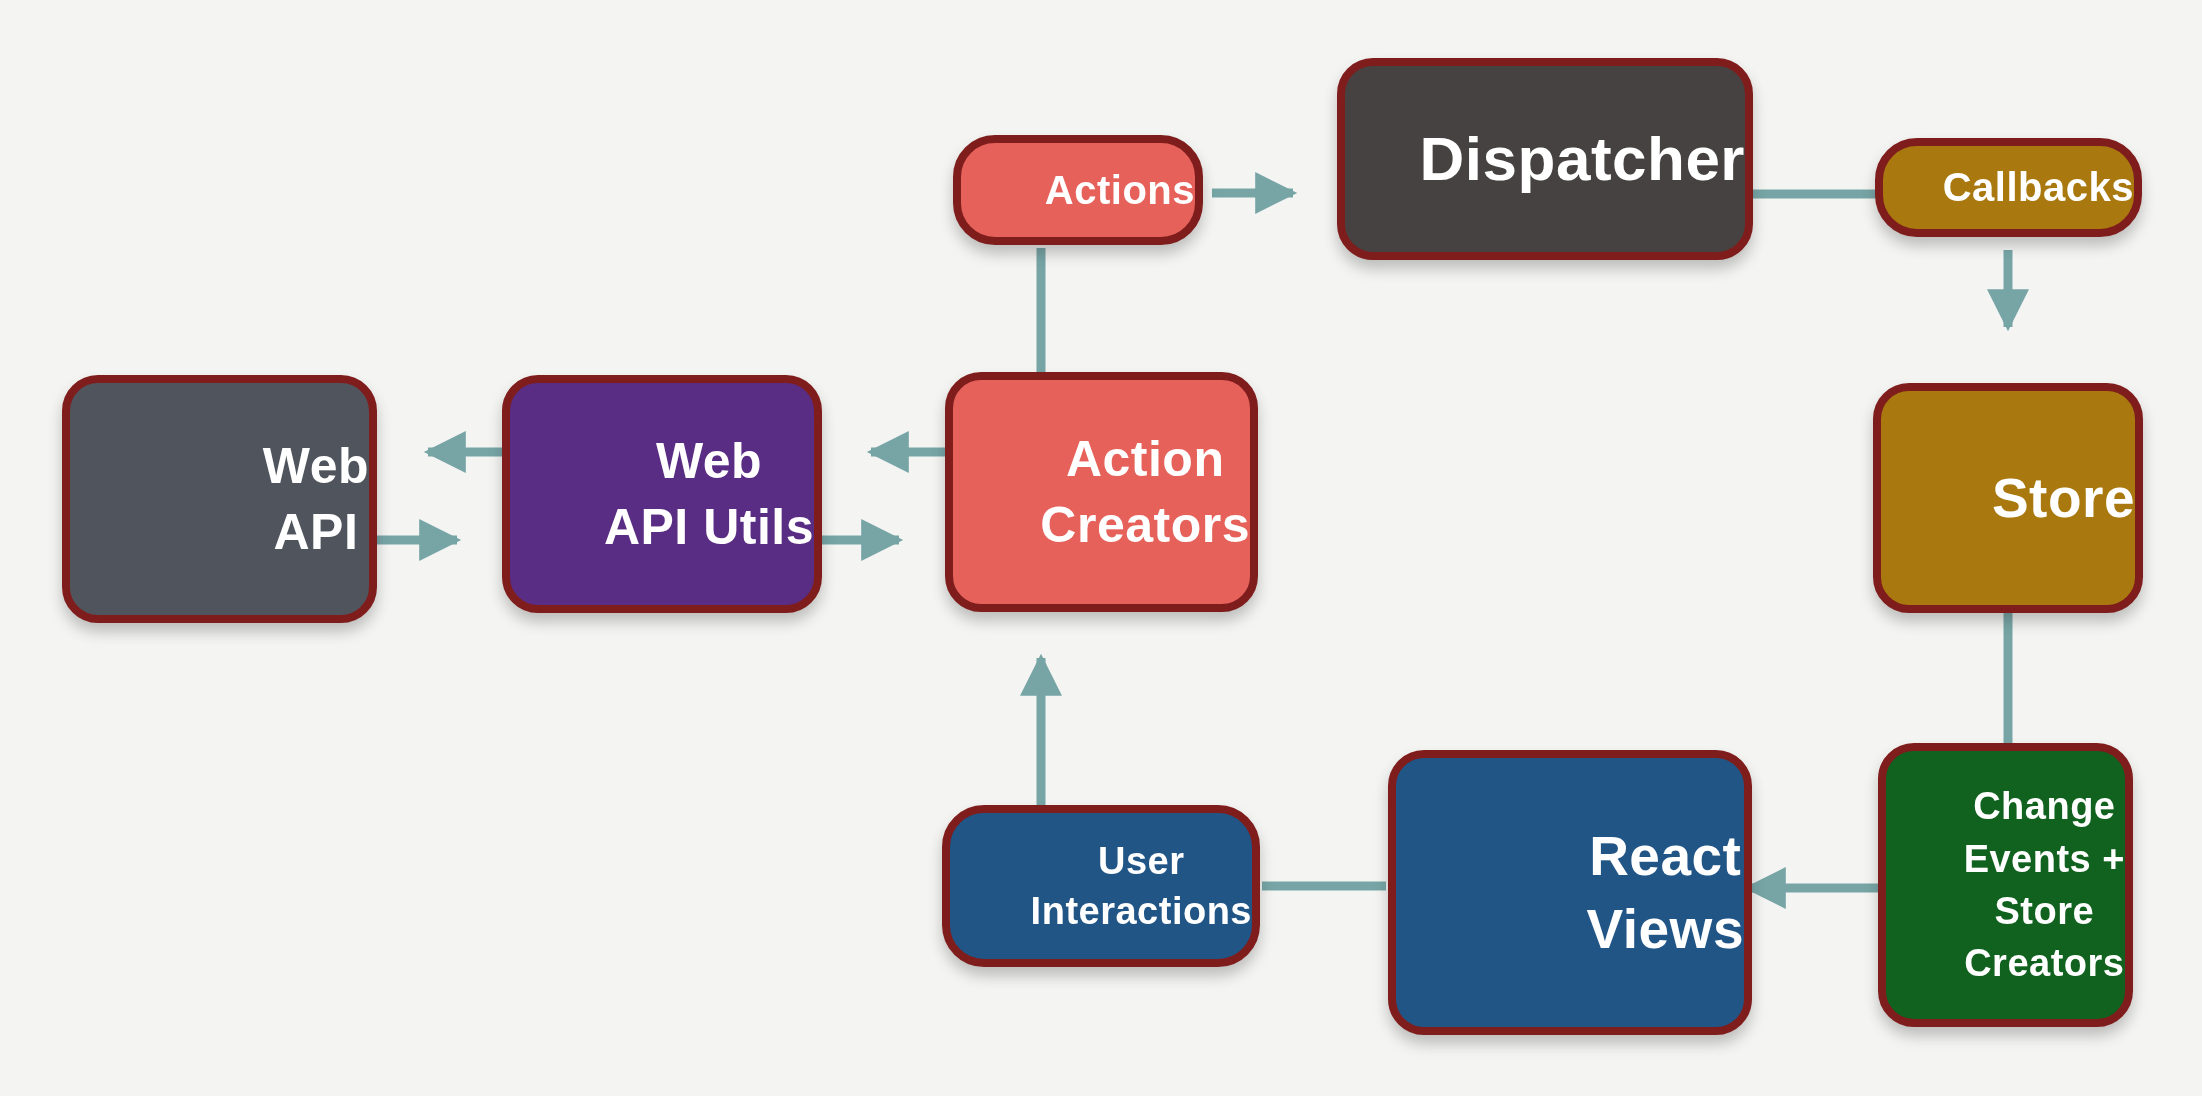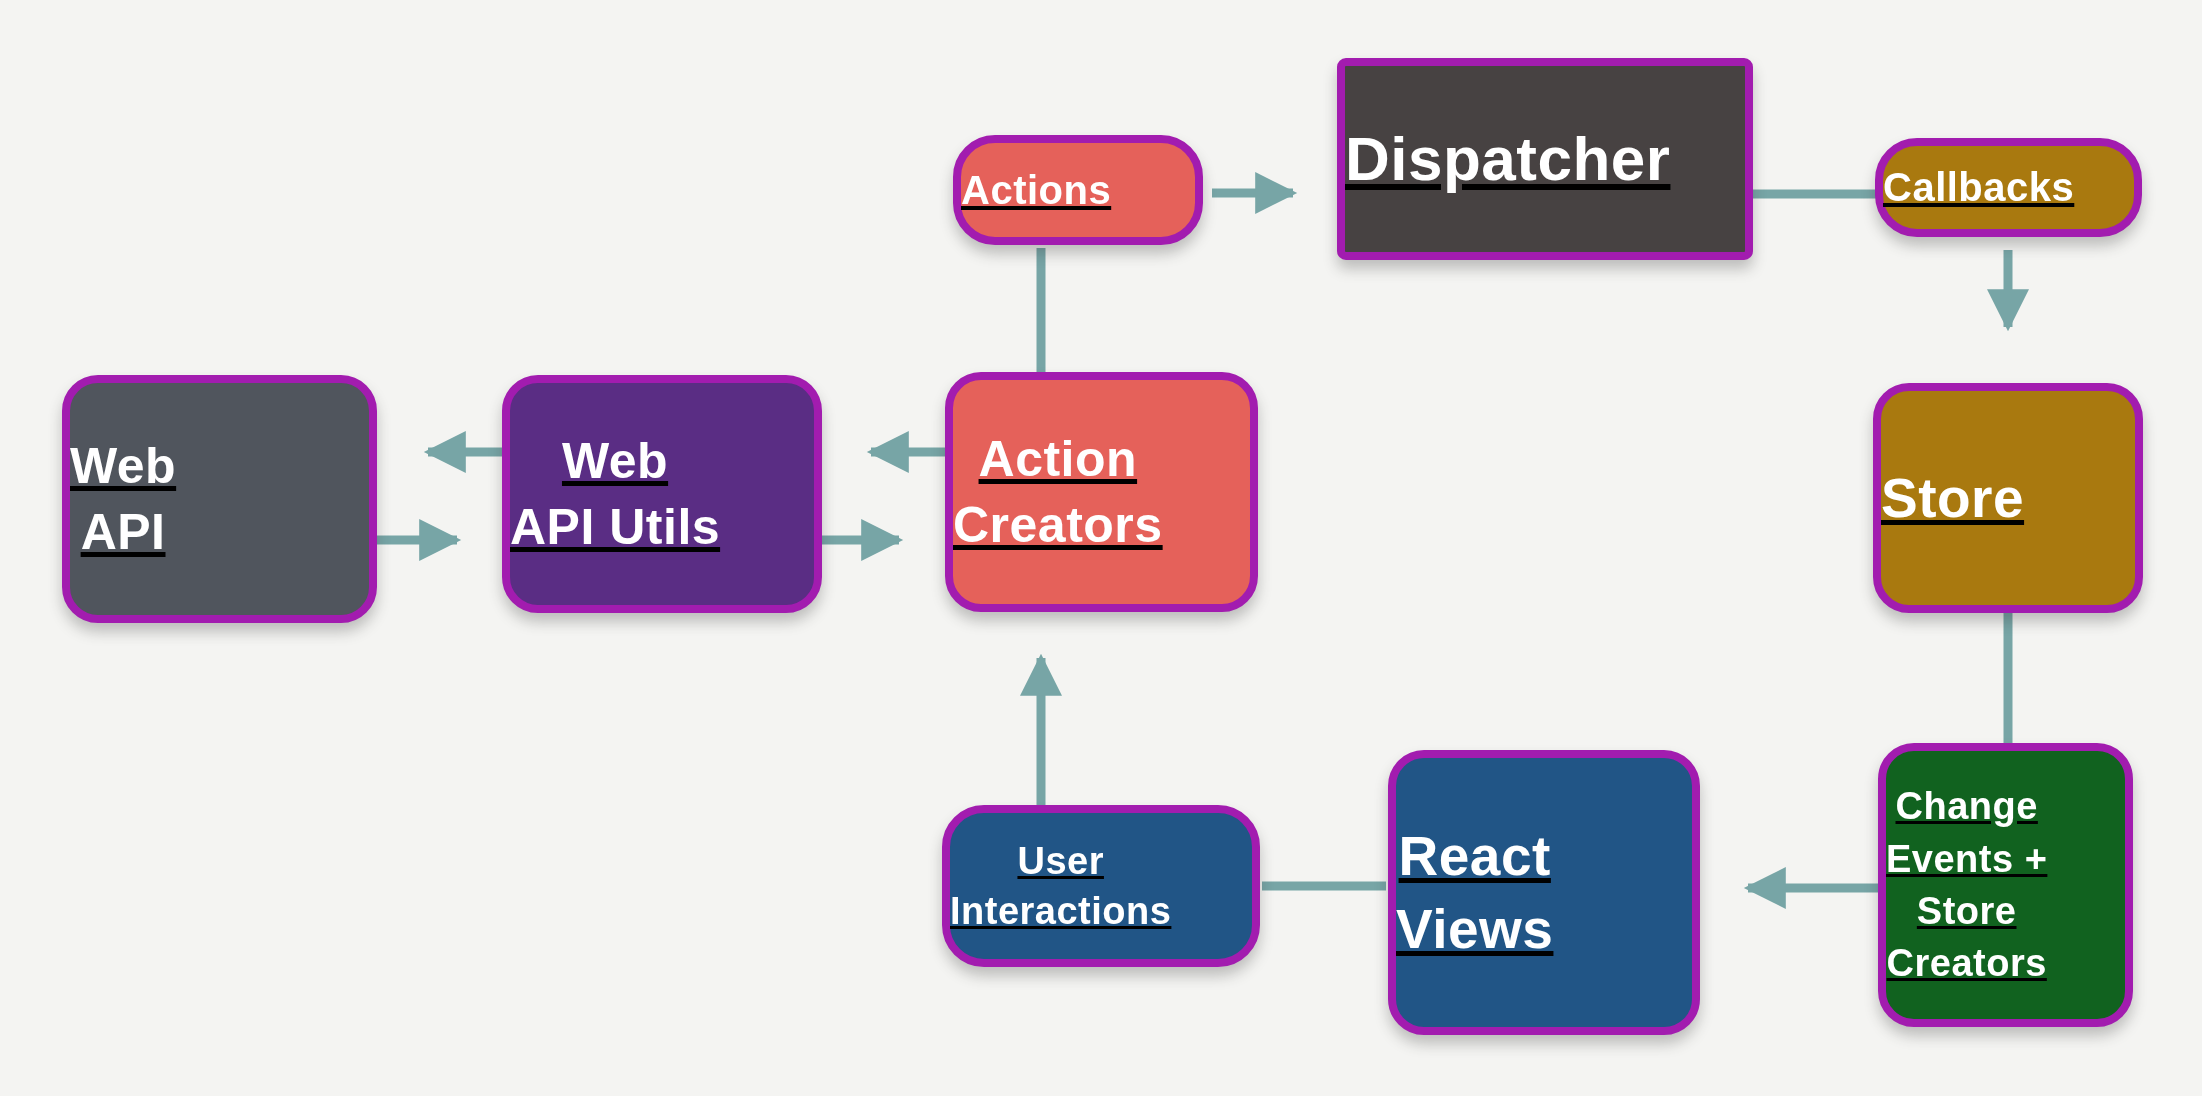--- a/index.html
+++ b/index.html
@@ -18,49 +18,48 @@
   .connectors {
     position: absolute;
     left: 0;
     top: 0;
     width: 100%;
     height: 100%;
   }
   .node {
     position: absolute;
     box-sizing: border-box;
-    border: 8px solid #a21caf;
+    border: 8px solid #7f1d1d;
     border-radius: 36px;
     box-shadow: 0 9px 14px rgba(50, 50, 50, 0.28);
     display: flex;
     align-items: center;
-    justify-content: flex-start;
+    justify-content: flex-end;
     text-align: center;
     z-index: 2;
-    text-decoration: underline;
   }
   .node .node-label {
     color: #ffffff;
     font-weight: 700;
     white-space: pre-line;
     line-height: 1.32;
     letter-spacing: 0.5px;
   }
   .pill { border-radius: 42px; }
 
   
   #n-web-api          { left: 62px;   top: 375px; width: 315px; height: 248px; }
   #n-web-api-utils    { left: 502px;  top: 375px; width: 320px; height: 238px; }
   #n-action-creators  { left: 945px;  top: 372px; width: 313px; height: 240px; }
   #n-actions          { left: 953px;  top: 135px; width: 250px; height: 110px; }
   #n-dispatcher       { left: 1337px; top: 58px;  width: 416px; height: 202px; }
   #n-callbacks        { left: 1875px; top: 138px; width: 267px; height: 99px; }
   #n-store            { left: 1873px; top: 383px; width: 270px; height: 230px; }
   #n-change-events    { left: 1878px; top: 743px; width: 255px; height: 284px; }
-  #n-react-views      { left: 1388px; top: 750px; width: 312px; height: 285px; }
+  #n-react-views      { left: 1388px; top: 750px; width: 364px; height: 285px; }
   #n-user-interactions{ left: 942px;  top: 805px; width: 318px; height: 162px; }
 
   
   #n-web-api .node-label,
   #n-web-api-utils .node-label,
   #n-action-creators .node-label { font-size: 50px; }
   #n-actions .node-label,
   #n-callbacks .node-label       { font-size: 40px; }
   #n-dispatcher .node-label      { font-size: 62px; }
   #n-store .node-label           { font-size: 55px; }
@@ -124,21 +123,21 @@
 
   <div class="node" id="n-action-creators" style="background: rgb(229, 97, 90);">
     <span class="node-label">Action
 Creators</span>
   </div>
 
   <div class="node pill" id="n-actions" style="background: rgb(229, 97, 90);">
     <span class="node-label">Actions</span>
   </div>
 
-  <div class="node" id="n-dispatcher" style="background: rgb(71, 66, 66); border-radius: 9px;">
+  <div class="node" id="n-dispatcher" style="background: rgb(71, 66, 66);">
     <span class="node-label">Dispatcher</span>
   </div>
 
   <div class="node pill" id="n-callbacks" style="background: rgb(169, 121, 15);">
     <span class="node-label">Callbacks</span>
   </div>
 
   <div class="node" id="n-store" style="background: rgb(169, 121, 15);">
     <span class="node-label">Store</span>
   </div>

